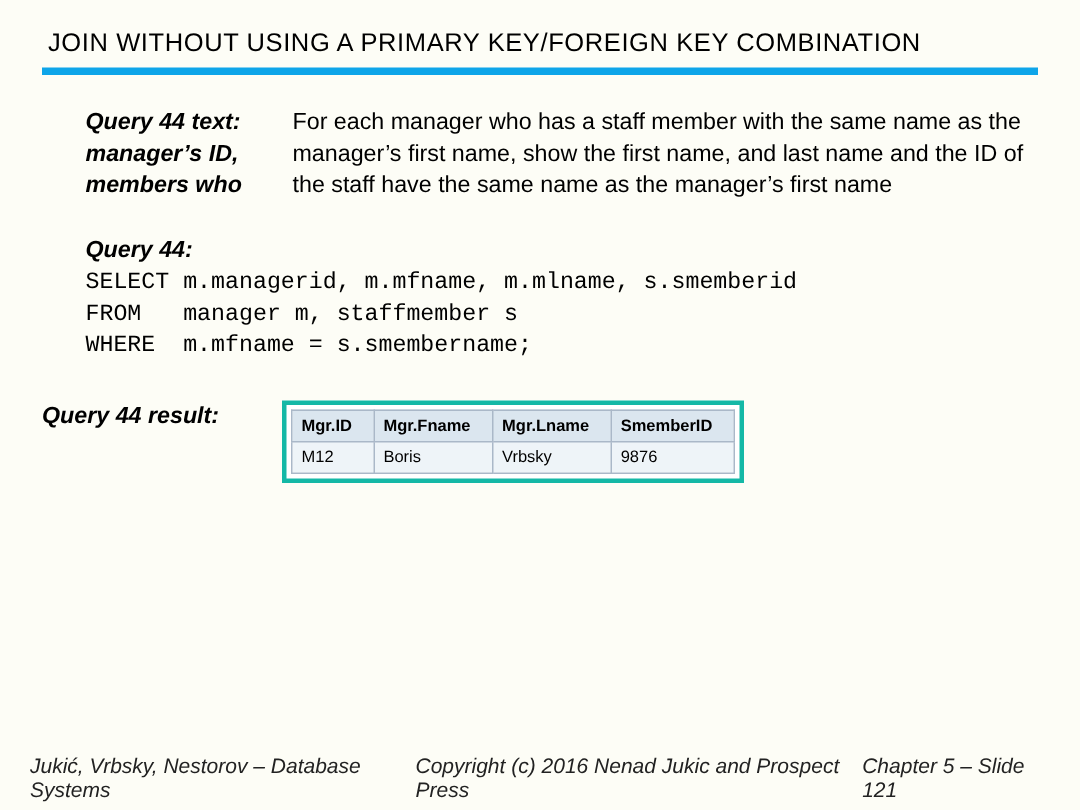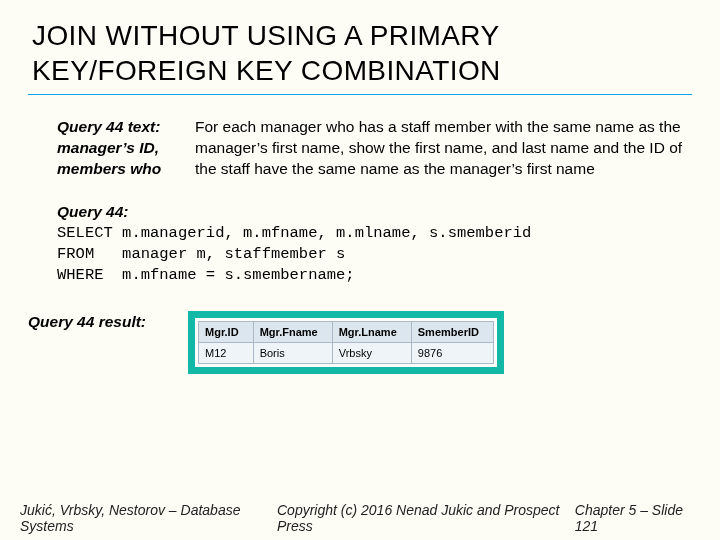--- a/index.html
+++ b/index.html
@@ -10,24 +10,24 @@
     font-family: Arial, Helvetica, sans-serif;
     color: #000;
     overflow: hidden;
   }
   .slide {
     width: 720px; height: 540px;
     padding: 18px 28px 10px 28px;
     position: relative;
   }
   .title {
-    font-size: 28px;
+    font-size: 17px;
     font-weight: normal;
     letter-spacing: 0.4px;
-    border-bottom: 1px solid #0ea5e9;
+    border-bottom: 5px solid #0ea5e9;
     padding-bottom: 6px;
     padding-left: 4px;
     line-height: 1.25;
     margin-bottom: 22px;
   }
   .block {
     font-size: 15.5px;
     line-height: 1.35;
     margin-bottom: 16px;
     display: flex;
@@ -56,21 +56,21 @@
     margin-top: 6px;
   }
   .result-label {
     font-style: italic;
     font-weight: bold;
     font-size: 15.5px;
     min-width: 160px;
     padding-top: 2px;
   }
   .result-box {
-    border: 7px solid #14b8a6;
+    border: 3px solid #14b8a6;
     background: #fff;
     padding: 3px;
   }
   table.rgrid {
     border-collapse: collapse;
     font-size: 11px;
   }
   table.rgrid th, table.rgrid td {
     border: 1px solid #aab8c8;
     padding: 4px 14px 4px 6px;

